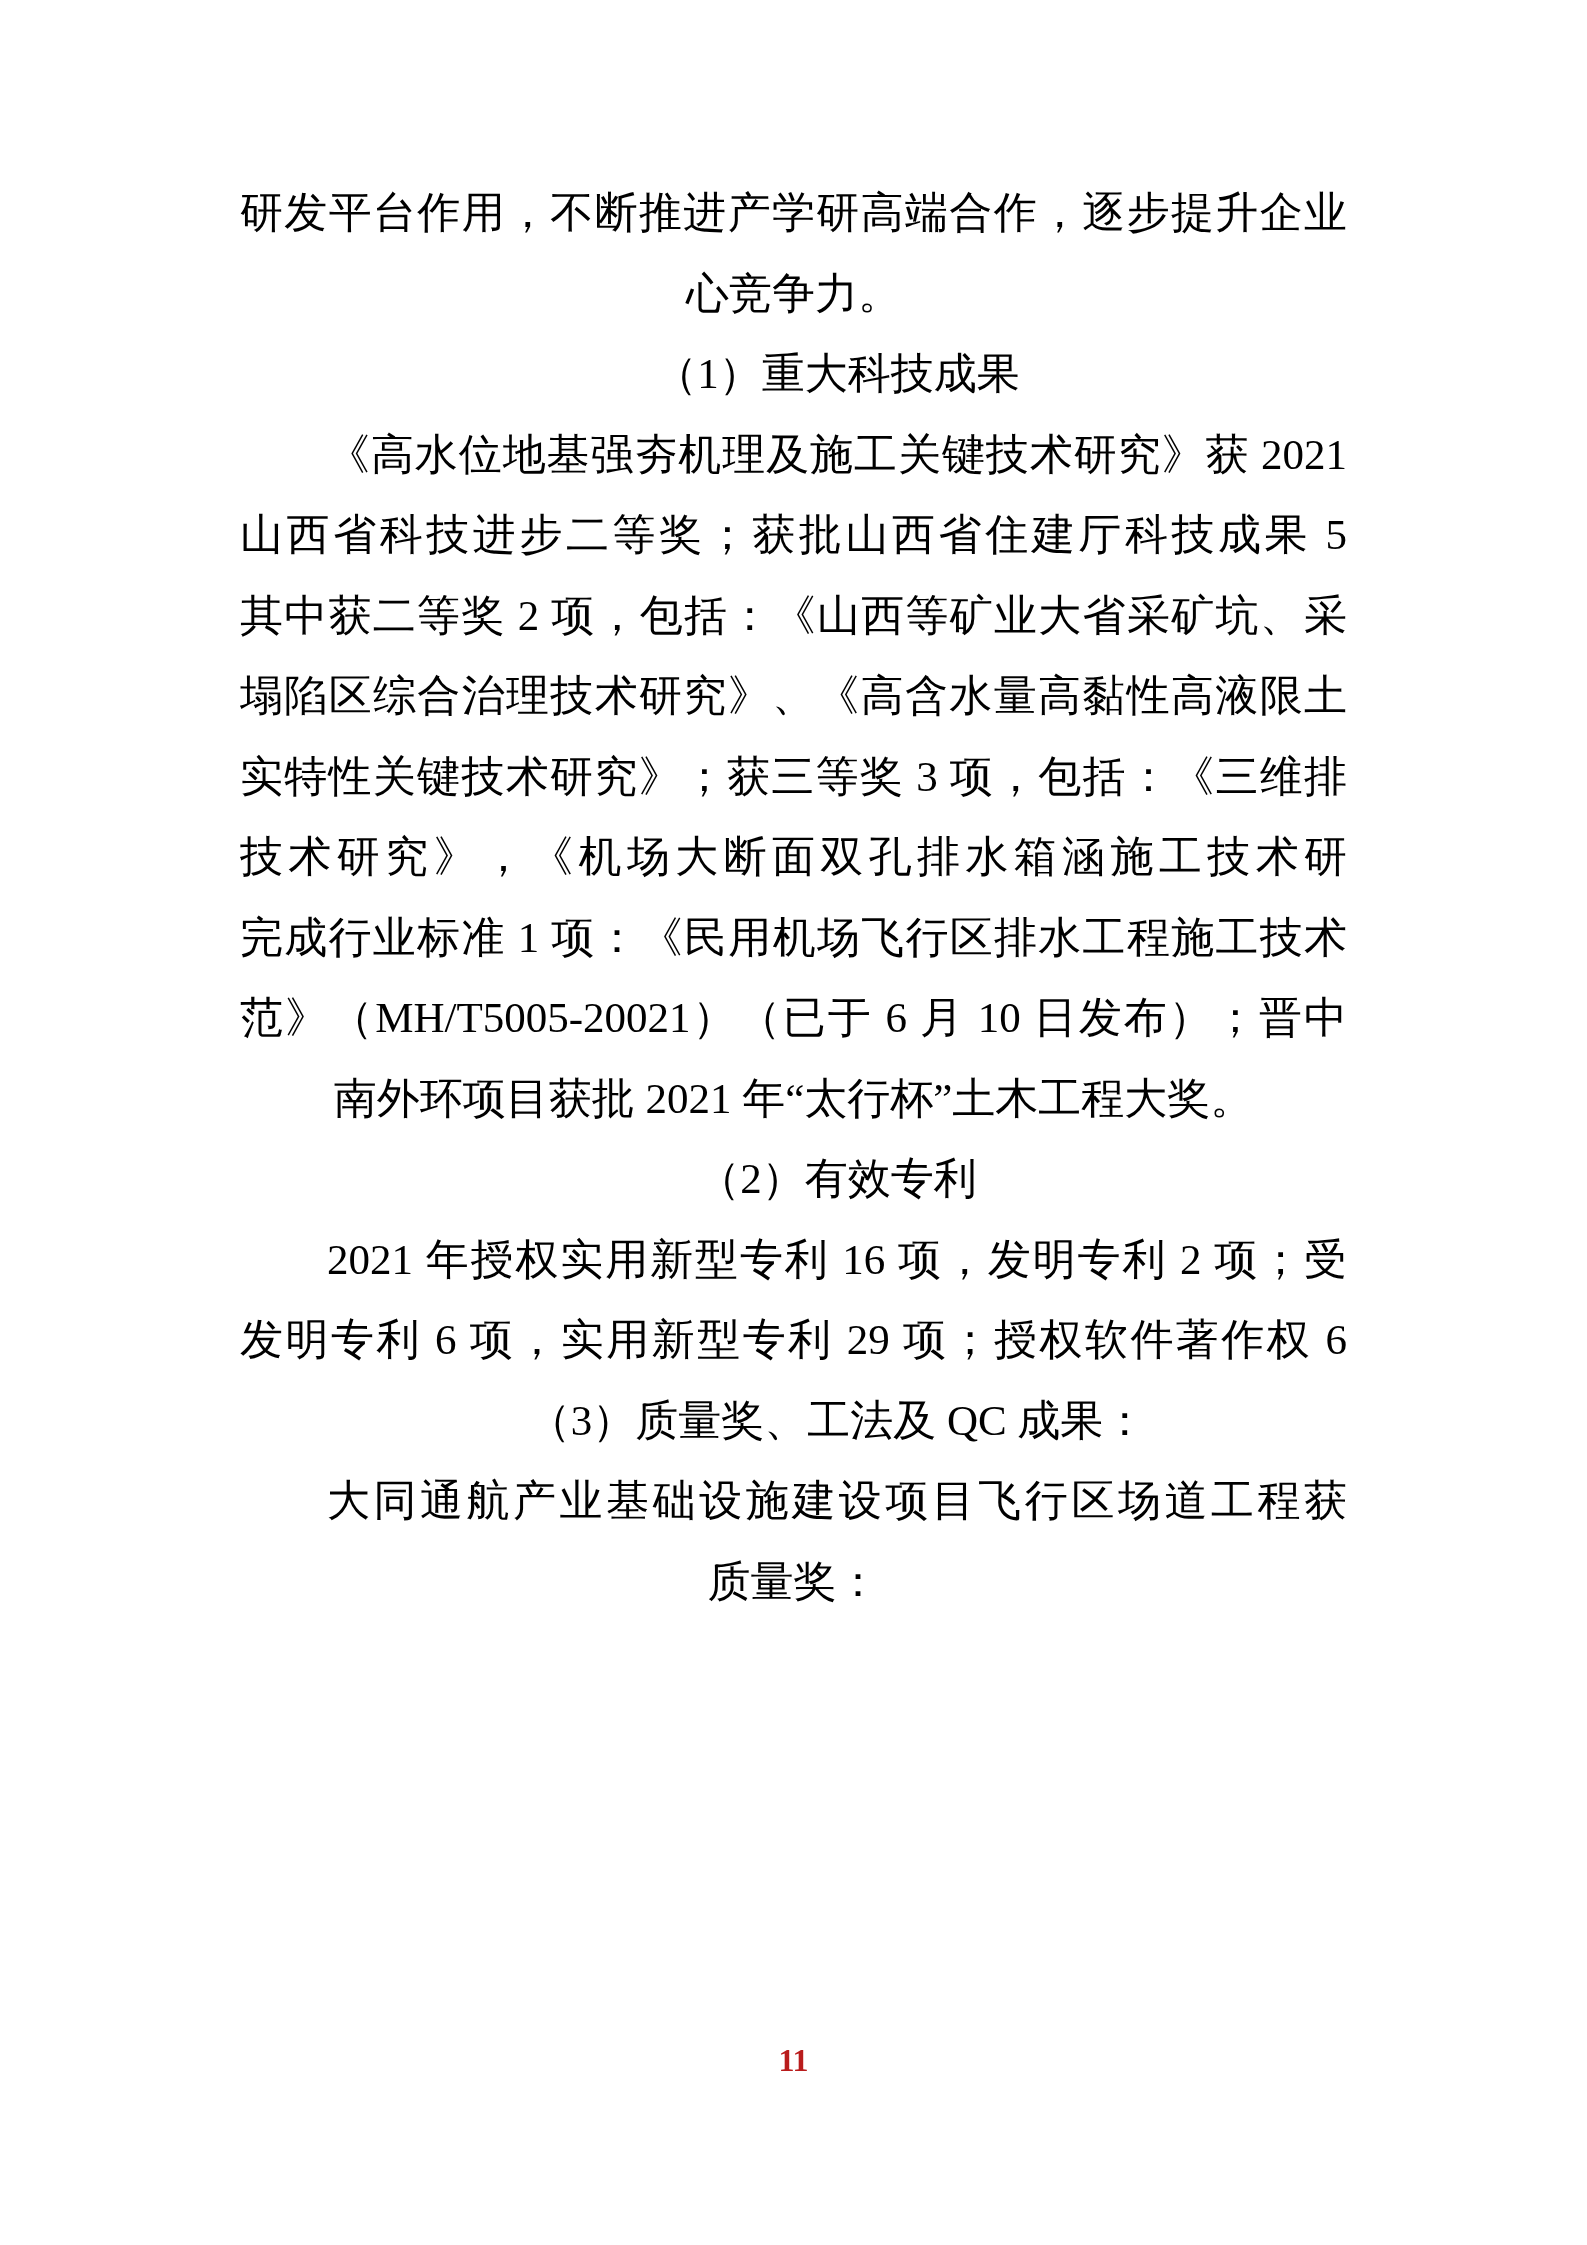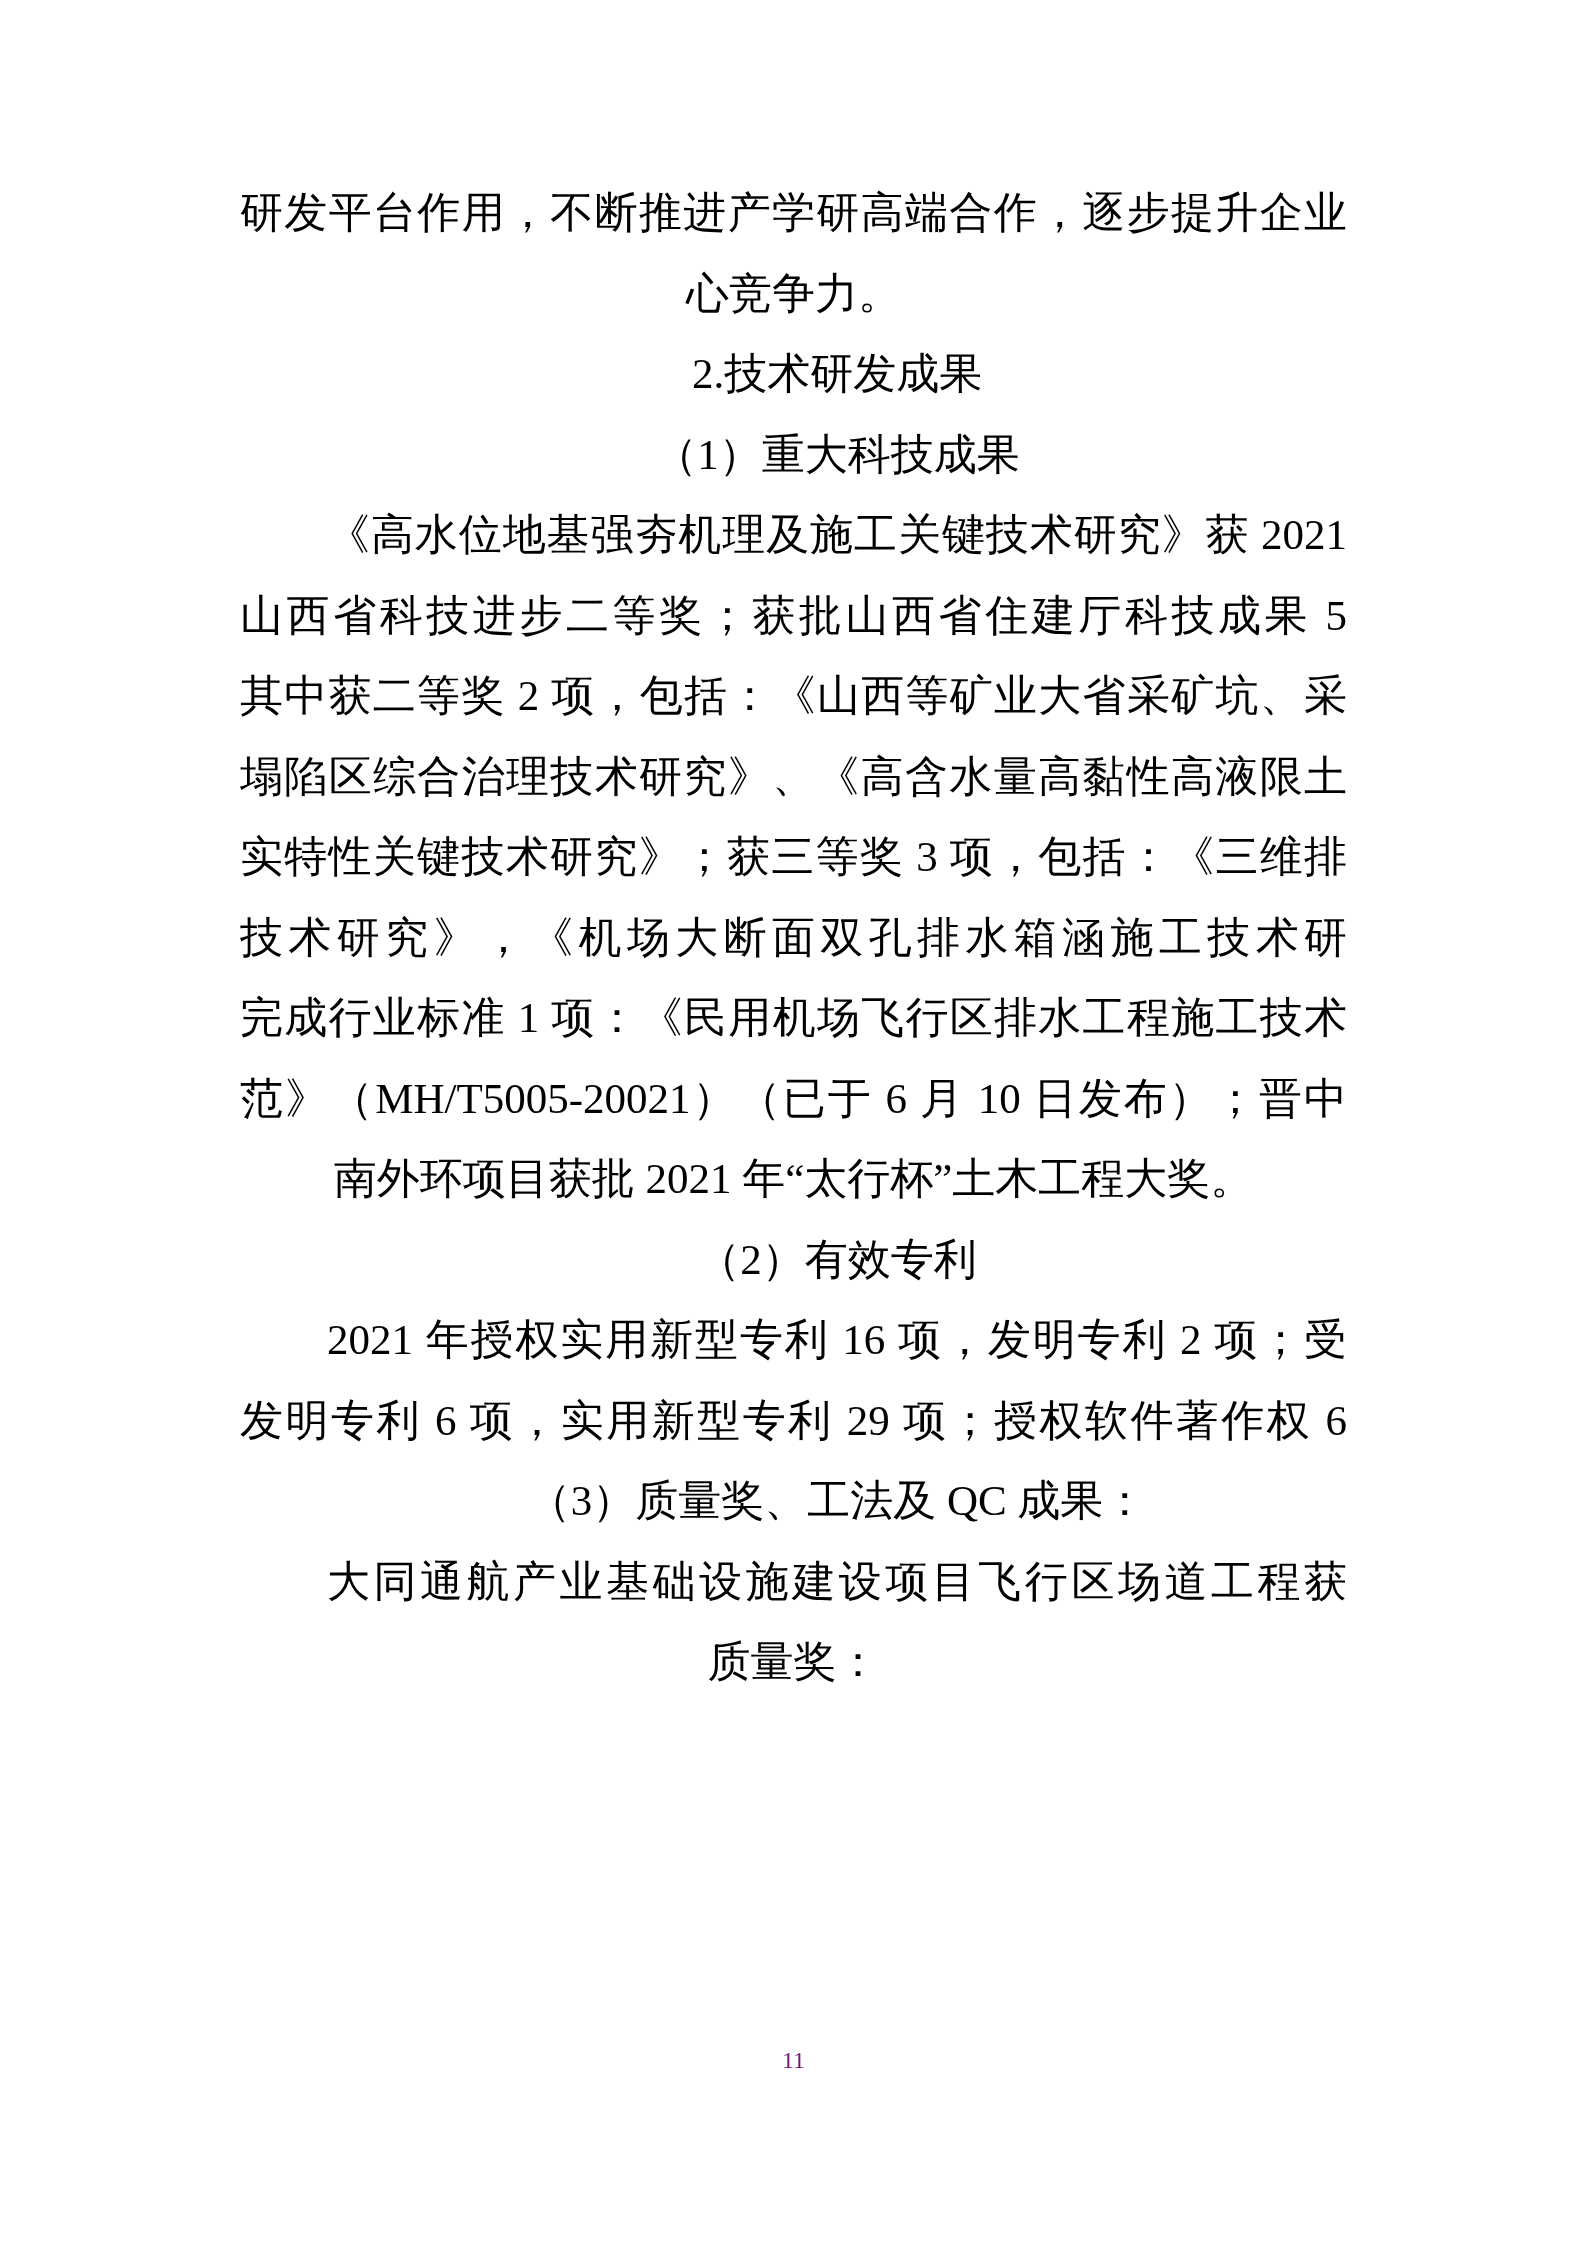--- a/index.html
+++ b/index.html
@@ -39,33 +39,32 @@
     text-indent: 87px;
   }
   .page-number {
     position: absolute;
     top: 2040px;
     left: 0;
     width: 100%;
     height: 40px;
     line-height: 40px;
     text-align: center;
-    font-size: 24px;
-    font-weight: 400;
-    color: #701a75;
+    font-size: 32px;
+    font-weight: 700;
+    color: #b91c1c;
   }
 </style>
 </head>
 <body>
 
 <div class="page">
   <div class="content">
     <div class="line justify">研发平台作用，不断推进产学研高端合作，逐步提升企业核</div>
     <div class="line">心竞争力。</div>
-    <div class="line indent">2.技术研发成果</div>
     <div class="line indent">（1）重大科技成果</div>
     <div class="line indent justify">《高水位地基强夯机理及施工关键技术研究》获 2021 年</div>
     <div class="line justify">山西省科技进步二等奖；获批山西省住建厅科技成果 5 项，</div>
     <div class="line justify">其中获二等奖 2 项，包括：《山西等矿业大省采矿坑、采空</div>
     <div class="line justify">塌陷区综合治理技术研究》、《高含水量高黏性高液限土压</div>
     <div class="line justify">实特性关键技术研究》；获三等奖 3 项，包括：《三维排水</div>
     <div class="line justify">技术研究》，《机场大断面双孔排水箱涵施工技术研究》；</div>
     <div class="line justify">完成行业标准 1 项：《民用机场飞行区排水工程施工技术规</div>
     <div class="line justify">范》（MH/T5005-20021）（已于 6 月 10 日发布）；晋中东</div>
     <div class="line">南外环项目获批 2021 年“太行杯”土木工程大奖。</div>

